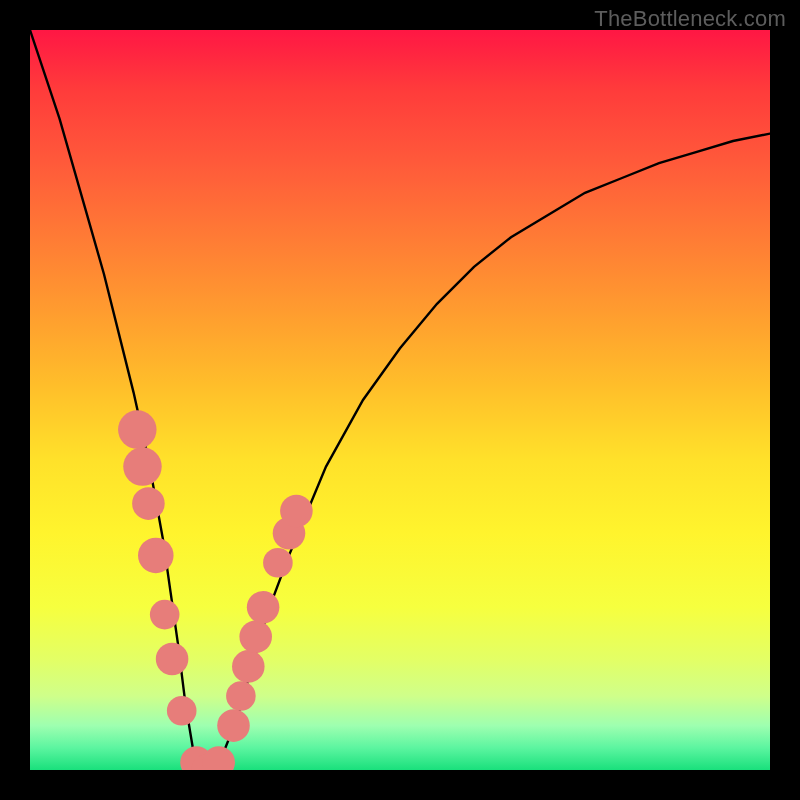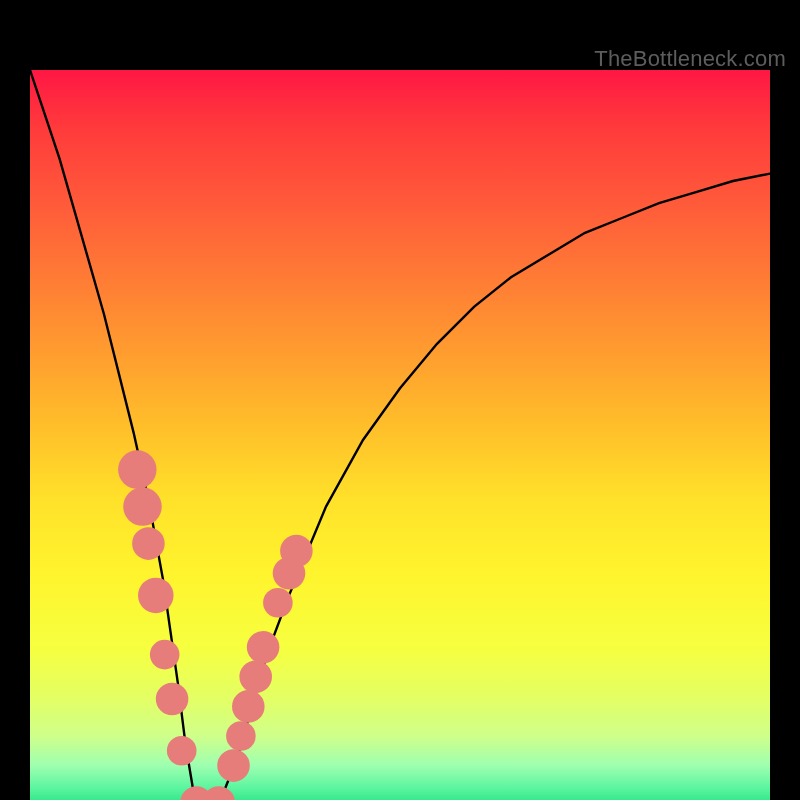--- a/index.html
+++ b/index.html
@@ -11,21 +11,20 @@
     background: #000;
     font-family: Arial, Helvetica, sans-serif;
   }
   .frame {
     position: absolute;
     top: 0;
     left: 0;
     width: 800px;
     height: 688px;
     background: #000;
-    margin-top: 40px;
   }
   .plot {
     position: absolute;
     top: 30px;
     left: 30px;
     width: 740px;
     height: 740px;
     background: linear-gradient(
       to bottom,
       #ff1744 0%,

